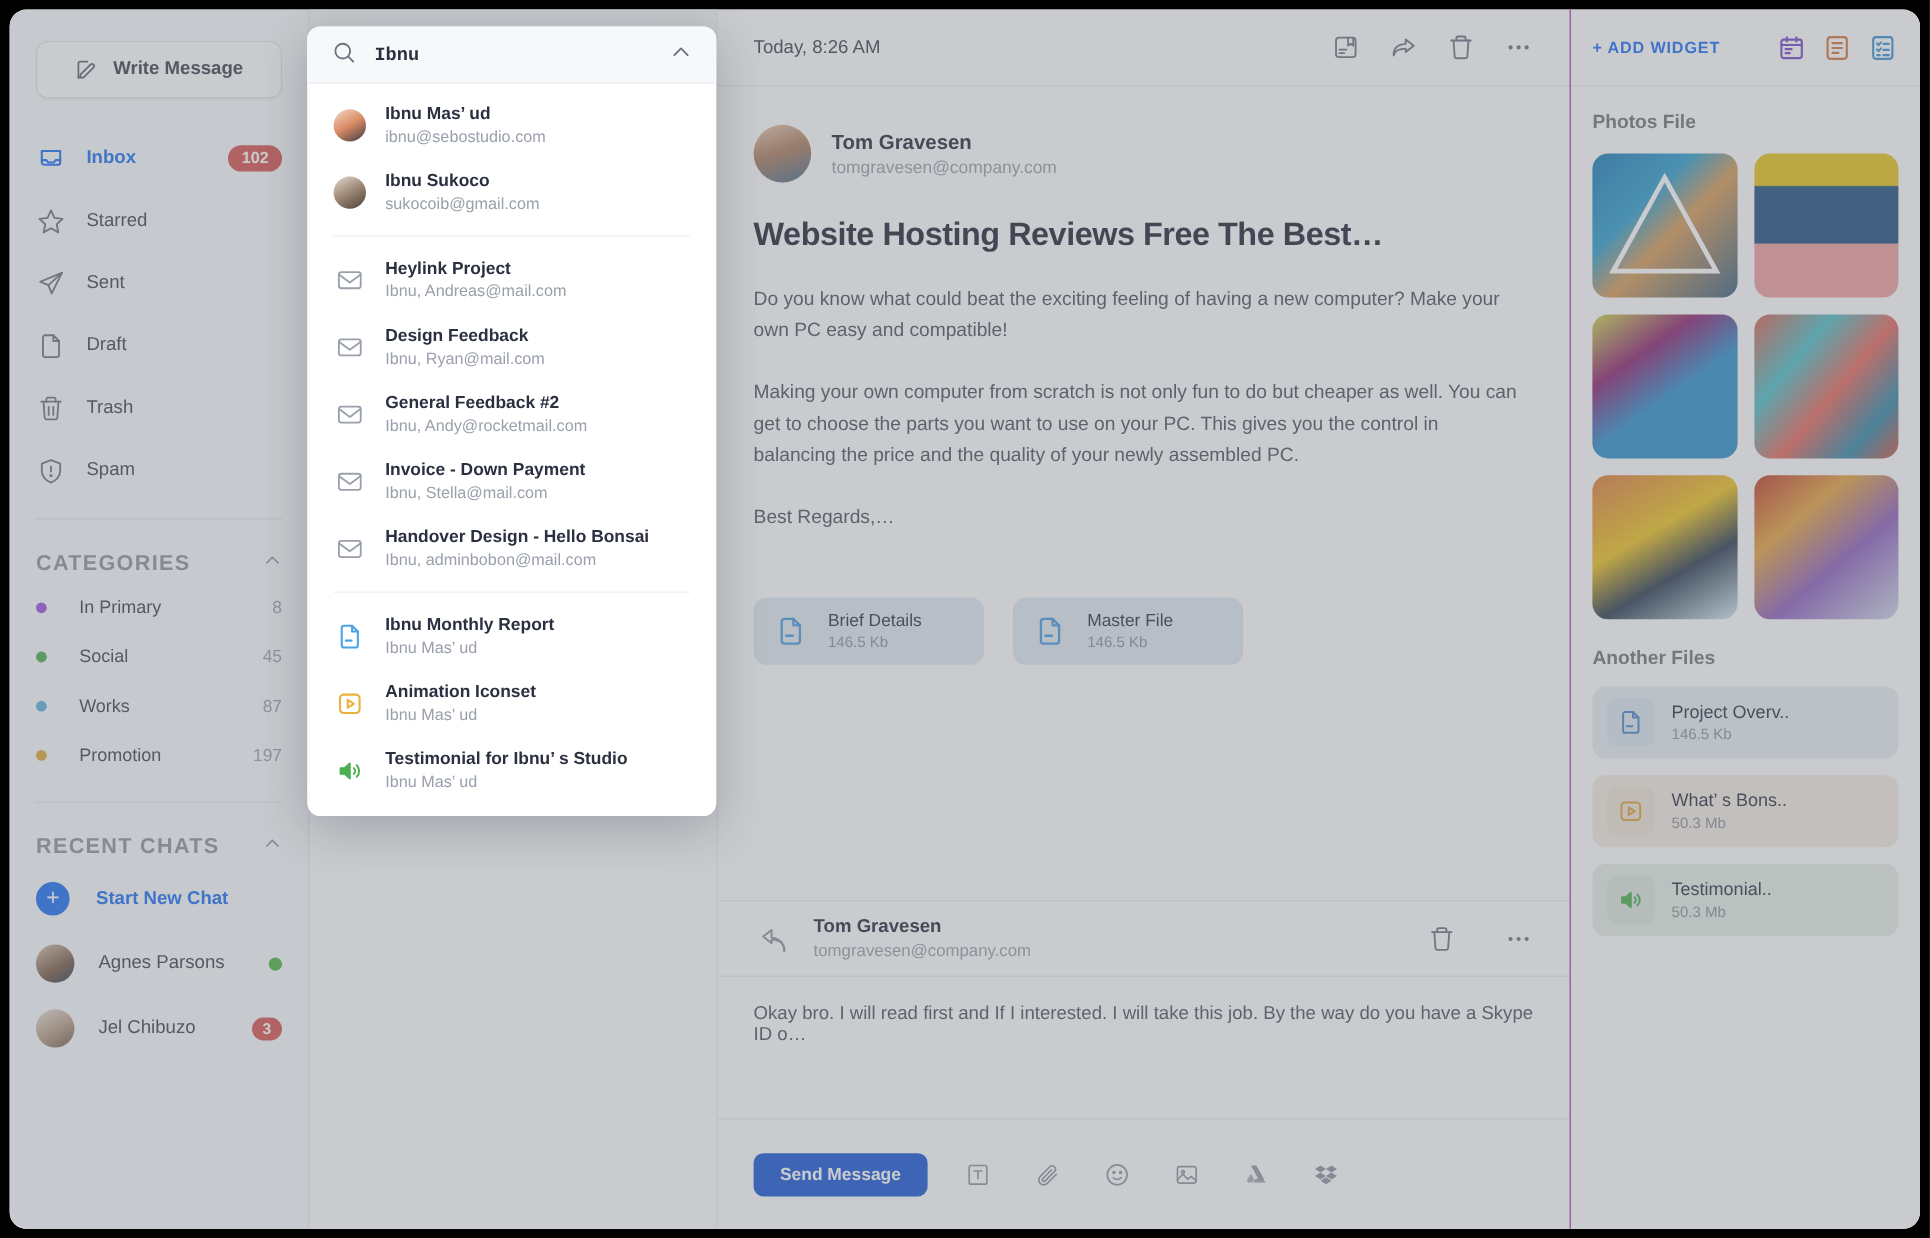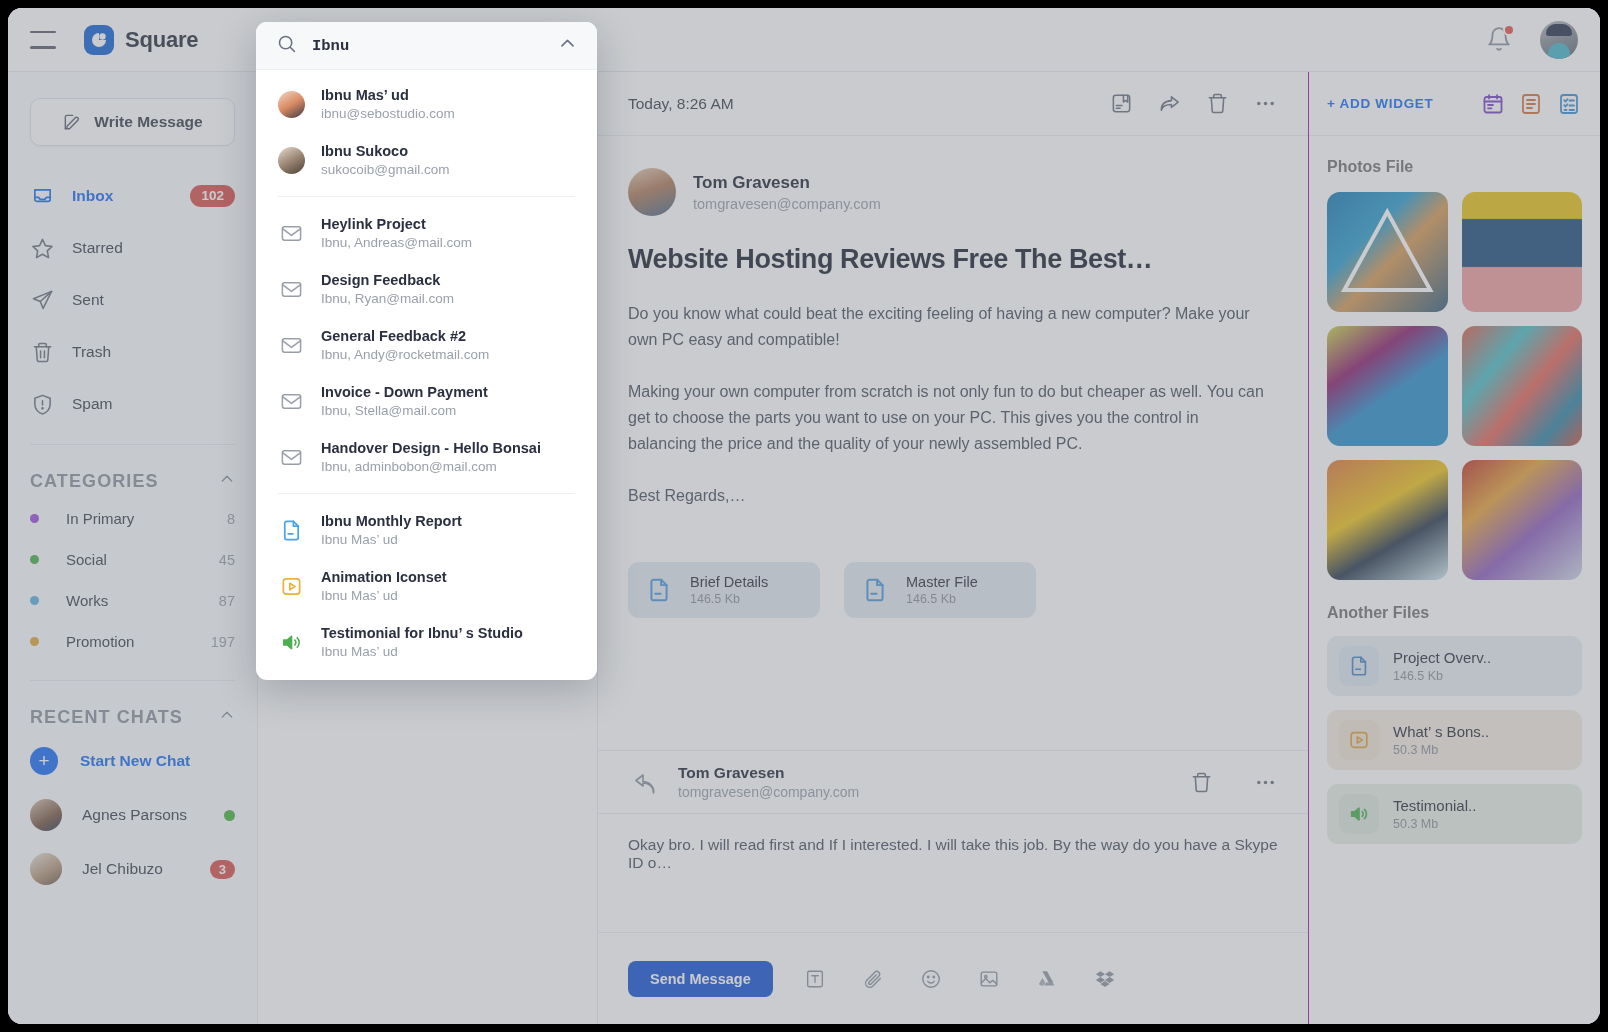--- a/index.html
+++ b/index.html
@@ -233,45 +233,20 @@
   .dd-ic{width:27px;height:27px;flex:0 0 27px;display:flex;align-items:center;justify-content:center;}
   .dd-t{font-size:14.5px;font-weight:700;color:#2b3040;}
   .dd-s{font-size:13.5px;color:#9aa0ab;margin-top:3px;}
   .dd-sep{height:1px;background:#edeff2;margin:8px 22px;}
 </style>
 </head>
 <body>
 
 <div id="app">
 
-  <div class="topbar">
-    <div class="hamburger">
-      <span></span>
-        <span></span>
-    </div>
-    <div class="brand">
-      <span class="brand-logo">
-        <svg width="30" height="30" viewBox="0 0 30 30">
-          <rect x="0" y="0" width="30" height="30" rx="9" fill="#1565d8"></rect>
-          <path d="M22 15a7 7 0 1 1-7-7v7z" fill="#ffffff"></path>
-          <circle cx="18.5" cy="11.5" r="3.2" fill="#ffffff"></circle>
-        </svg>
-      </span>
-      <span class="brand-name">Square</span>
-    </div>
-    <div class="topbar-spacer"></div>
-    <div class="bell-wrap">
-      <svg width="26" height="26" viewBox="0 0 24 24" fill="none" stroke="#8d94a1" stroke-width="1.7" stroke-linecap="round" stroke-linejoin="round">
-        <path d="M18 8A6 6 0 0 0 6 8c0 7-3 9-3 9h18s-3-2-3-9"></path>
-        <path d="M13.7 21a2 2 0 0 1-3.4 0"></path>
-      </svg>
-      <span class="bell-dot"></span>
-    </div>
-    <div class="avatar-top"></div>
-  </div>
 
   <div class="bodyrow">
 
     <div class="sidebar">
       <div class="write-btn">
         <svg width="20" height="20" viewBox="0 0 24 24" fill="none" stroke="#5c6270" stroke-width="1.7" stroke-linecap="round" stroke-linejoin="round">
           <path d="M4 20h5l10-10a2.1 2.1 0 0 0-3-3L6 17v3z"></path>
           <path d="M4 20V6a2 2 0 0 1 2-2h7"></path>
         </svg>
         <span>Write Message</span>
@@ -297,20 +272,29 @@
           <span class="nav-label">Starred</span>
         </div>
         <div class="navitem">
           <span class="nav-ic">
             <svg width="23" height="23" viewBox="0 0 24 24" fill="none" stroke="#6b7280" stroke-width="1.6" stroke-linecap="round" stroke-linejoin="round">
               <path d="M21.5 2.5L2.5 10.2l7.2 2.9 2.9 7.2 8.9-17.8z"></path>
               <path d="M9.7 13.1L21.5 2.5"></path>
             </svg>
           </span>
           <span class="nav-label">Sent</span>
+        </div>
+        <div class="navitem">
+          <span class="nav-ic">
+            <svg width="23" height="23" viewBox="0 0 24 24" fill="none" stroke="#6b7280" stroke-width="1.6" stroke-linecap="round" stroke-linejoin="round">
+              <path d="M14 2.5H7A2 2 0 0 0 5 4.5v15a2 2 0 0 0 2 2h10a2 2 0 0 0 2-2V7.5l-5-5z"></path>
+              <path d="M14 2.5v5h5"></path>
+            </svg>
+          </span>
+          <span class="nav-label">Draft</span>
         </div>
         <div class="navitem">
           <span class="nav-ic">
             <svg width="23" height="23" viewBox="0 0 24 24" fill="none" stroke="#6b7280" stroke-width="1.6" stroke-linecap="round" stroke-linejoin="round">
               <path d="M3.5 6h17"></path>
                 <path d="M8 6V4a1.5 1.5 0 0 1 1.5-1.5h5A1.5 1.5 0 0 1 16 4v2"></path>
               <path d="M5.5 6l1 14a1.5 1.5 0 0 0 1.5 1.4h8a1.5 1.5 0 0 0 1.5-1.4l1-14"></path>
               <path d="M10 10.5v7M14 10.5v7"></path>
             </svg>
           </span>

